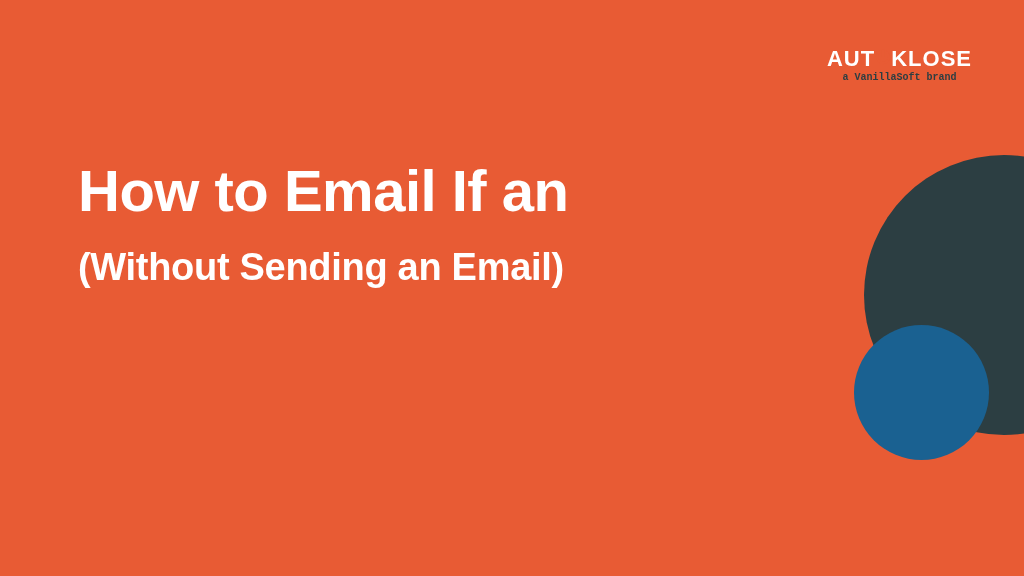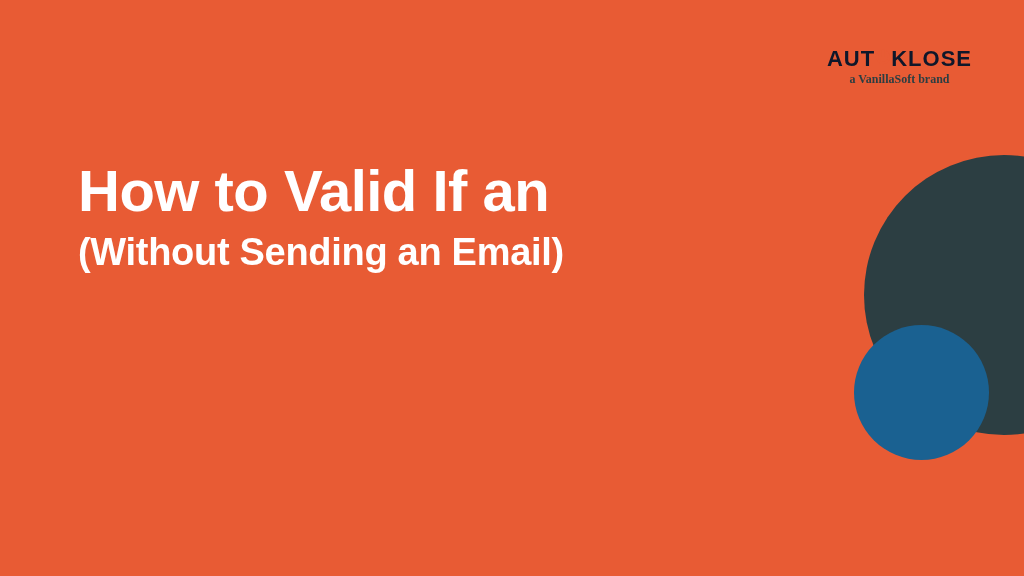--- a/index.html
+++ b/index.html
@@ -47,42 +47,42 @@
       top: 48px;
       right: 52px;
       text-align: center;
     }
     
     .logo-text {
       font-family: Arial, sans-serif;
       font-weight: 900;
       font-size: 22px;
       letter-spacing: 1px;
-      color: #0f172a;
+      color: #ffffff;
       line-height: 1;
       text-align: right;
     }
     
     .logo-o {
       display: inline-flex;
       align-items: center;
       justify-content: center;
       position: relative;
       top: -1px;
     }
     
     .logo-o svg {
       width: 16px;
       height: 16px;
     }
     
     .logo-tagline {
-      font-family: Liberation Serif, serif;
+      font-family: Liberation Mono, monospace;
       font-weight: 700;
-      font-size: 12px;
+      font-size: 10px;
       color: #2C3E42;
       margin-top: 2px;
     }
     
     .content {
       position: absolute;
       left: 78px;
       top: 158px;
     }
     
@@ -92,21 +92,21 @@
       font-size: 58px;
       line-height: 1.15;
       letter-spacing: -0.5px;
     }
     
     .title-sub {
       color: #FFFFFF;
       font-weight: 900;
       font-size: 38px;
       line-height: 1.2;
-      margin-top: 5px;
+      margin-top: 20px;
       letter-spacing: -0.3px;
     }
   </style>
 </head>
 <body>
 
 <div class="slide">
 
   <div class="large-circle"></div>
   <div class="small-circle"></div>
@@ -118,18 +118,18 @@
             <circle cx="12" cy="12" r="9"></circle>
             <line x1="12" y1="3" x2="12" y2="12"></line>
           </svg>
         </span><span>KLOSE</span>
     </div>
     <div class="logo-tagline">a VanillaSoft brand</div>
   </div>
 
   <div class="content">
     <div class="title-main">
-      <div>How to Valid If an</div>
+      <div>How to Email If an</div>
     </div>
     <div class="title-sub">(Without Sending an Email)</div>
   </div>
 
 </div>
 
 </body></html>

